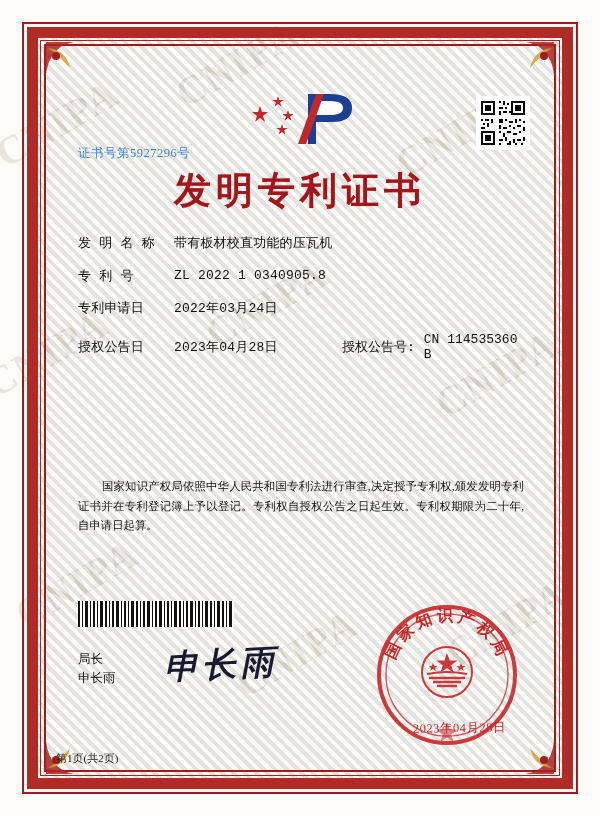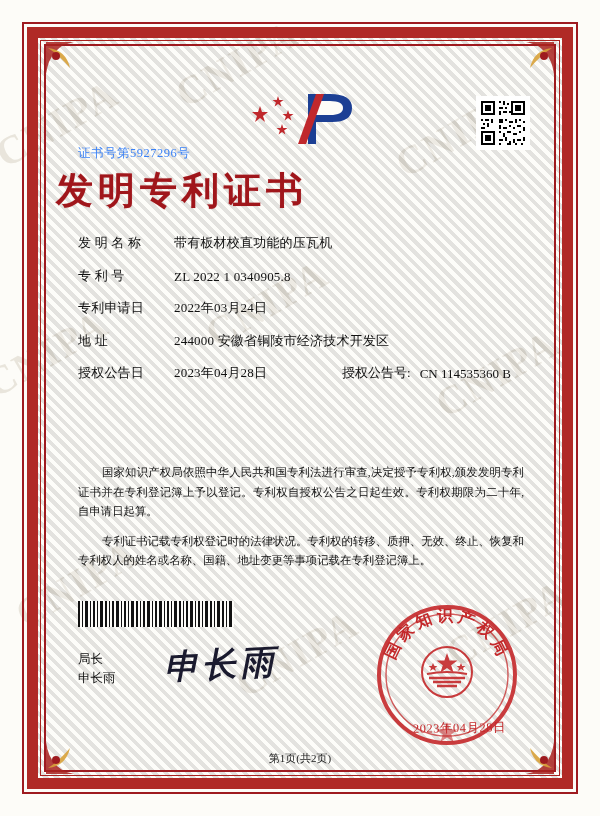--- a/index.html
+++ b/index.html
@@ -128,43 +128,44 @@
     background: #fff;
     padding: 3px;
     box-sizing: border-box;
   }
   .qr svg { display:block; }
 
   .title {
     position: absolute;
     left: 0; right: 0;
     top: 110px;
-    text-align: left;
+    text-align: center;
     font-family: "Liberation Serif", serif;
     font-weight: bold;
     font-size: 37px;
     letter-spacing: 5px;
     color: #a0161b;
     text-shadow: 0 0 1px rgba(160,22,27,.5);
   }
 
   
   .fields {
     position: absolute;
     left: 22px;
     right: 18px;
     top: 178px;
     font-family: "Liberation Serif", serif;
     color: #111;
   }
   .row {
     display: flex;
-    align-items: flex-end;
+    align-items: center;
     margin-bottom: 14.5px;
     font-size: 13px;
+    font-family: Liberation Mono, monospace;
   }
   .lbl {
     width: 96px;
     flex: 0 0 96px;
     letter-spacing: .2px;
     white-space: nowrap;
   }
   .val {
     flex: 1;
     letter-spacing: .2px;
@@ -185,21 +186,21 @@
     position: absolute;
     left: 22px; right: 20px;
     top: 405px;
     font-family: "Liberation Serif", serif;
     font-size: 11.4px;
     line-height: 1.72;
     color: #111;
     text-align: justify;
   }
   .paras p {
-    margin: 2px 0 10px 0;
+    margin: 16px 0 10px 0;
     text-indent: 24px;
   }
 
   
   .barcode {
     position: absolute;
     left: 22px;
     top: 545px;
     width: 156px;
     height: 26px;
@@ -247,21 +248,21 @@
     color: #c4282a;
     letter-spacing: .5px;
     transform: rotate(-1deg);
   }
 
   
   .footer {
     position: absolute;
     left: 0; right: 0;
     bottom: -6px;
-    text-align: center;
+    text-align: left;
     font-family: "Liberation Serif", serif;
     font-size: 11px;
     color: #222;
   }
 </style>
 </head>
 <body>
 
 <div class="page">
 
@@ -403,37 +404,32 @@
         <div class="lbl">专 利 号</div>
         <div class="val">ZL 2022 1 0340905.8</div>
       </div>
 
       <div class="row">
         <div class="lbl">专利申请日</div>
         <div class="val">2022年03月24日</div>
       </div>
 
 
-      <div class="row">
-        <div class="lbl">地 址</div>
-        <div class="val">244000 安徽省铜陵市经济技术开发区</div>
-      </div>
 
       <div class="row dual">
         <div class="lbl">授权公告日</div>
         <div class="val">2023年04月28日</div>
         <div class="lbl2">授权公告号:</div>
         <div class="val2">CN 114535360 B</div>
       </div>
 
     </div>
 
     <div class="paras">
       <p>国家知识产权局依照中华人民共和国专利法进行审查,决定授予专利权,颁发发明专利证书并在专利登记簿上予以登记。专利权自授权公告之日起生效。专利权期限为二十年,自申请日起算。</p>
-      <p>专利证书记载专利权登记时的法律状况。专利权的转移、质押、无效、终止、恢复和专利权人的姓名或名称、国籍、地址变更等事项记载在专利登记簿上。</p>
     </div>
 
     <div class="barcode">
       <svg width="156" height="26" viewBox="0 0 156 26" shape-rendering="crispEdges">
         <rect width="156" height="26" fill="#fdfcf8"></rect>
         <g fill="#111">
           <rect x="0" y="0" width="2" height="26"></rect>
             <rect x="4" y="0" width="1" height="26"></rect>
           <rect x="7" y="0" width="3" height="26"></rect>
             <rect x="12" y="0" width="1" height="26"></rect>

